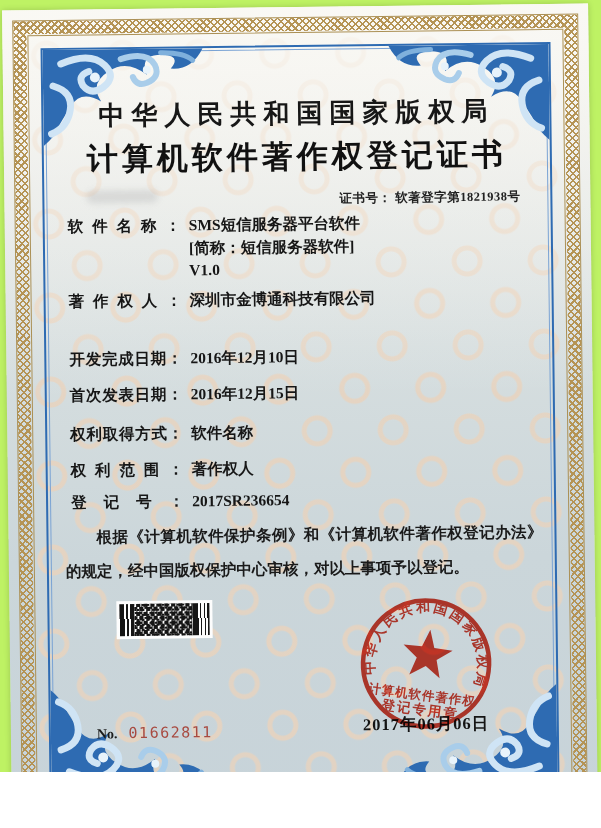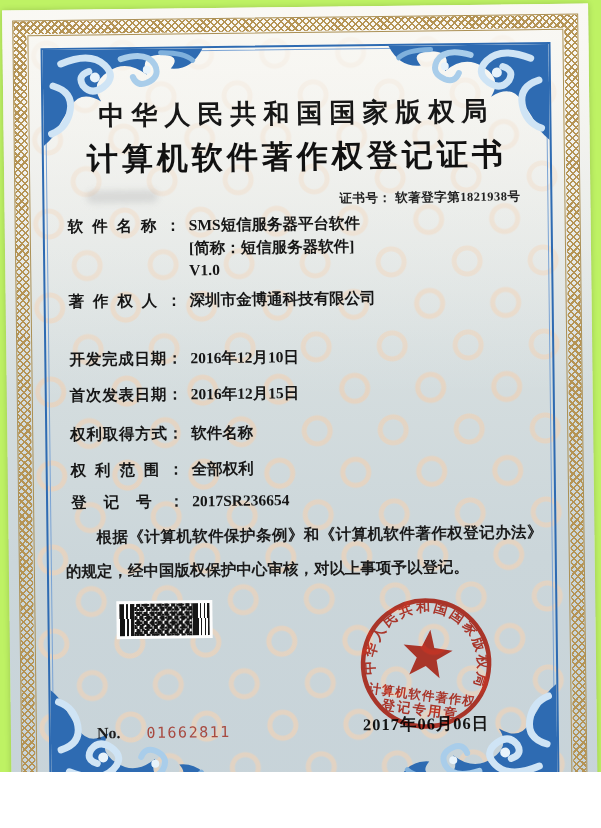--- a/index.html
+++ b/index.html
@@ -67,21 +67,21 @@
     repeating-conic-gradient(#151515 0% 25%,rgba(255,255,255,0) 0% 50%),
     repeating-conic-gradient(#151515 0% 25%,rgba(255,255,255,0) 0% 50%);
     background-size:5px 5px,7px 9px;background-position:0 0,2px 3px;}
   .bc-right{width:17px;background:repeating-linear-gradient(90deg,#151515 0 6px,#fdfdfd 6px 8px,#151515 8px 9px,#fdfdfd 9px 12px,#151515 12px 13px,#fdfdfd 13px 15px);}
   
   .seal{top:588px;left:346px;width:140px;height:140px;transform:rotate(8deg);
     mix-blend-mode:multiply;opacity:.95;}
   .seal-date{top:708px;left:352px;font-size:16.5px;font-weight:bold;color:#141414;
     letter-spacing:1px;white-space:nowrap;}
   .serial{top:715px;left:86px;white-space:nowrap;}
-  .serial-prefix{font-size:16px;font-weight:bold;color:#1c1c1c;margin-right:22px;}
+  .serial-prefix{font-size:14px;font-weight:bold;color:#1c1c1c;margin-right:7px;}
   .serial-value{font-family:"DejaVu Sans Mono","Liberation Mono",monospace;font-size:15px;
     color:#a84a40;letter-spacing:1.5px;}
 </style>
 </head>
 <body>
 
 <div class="photo">
   <div class="cert">
 
     <div class="watermark"></div>
@@ -148,21 +148,21 @@
       <div class="f-row" style="margin-top:14px;">
         <span class="f-label">首次发表日期：</span>
         <span class="f-value">2016年12月15日</span>
       </div>
       <div class="f-row" style="margin-top:17px;">
         <span class="f-label">权利取得方式：</span>
         <span class="f-value">软件名称</span>
       </div>
       <div class="f-row" style="margin-top:14px;">
         <span class="f-label">权利范围：</span>
-        <span class="f-value">全部权利</span>
+        <span class="f-value">著作权人</span>
       </div>
       <div class="f-row" style="margin-top:10px;">
         <span class="f-label">登记号：</span>
         <span class="f-value">2017SR236654</span>
       </div>
     </div>
 
     <div class="abs statement">根据《计算机软件保护条例》和《计算机软件著作权登记办法》的规定，经中国版权保护中心审核，对以上事项予以登记。</div>
 
     <div class="abs barcode">

